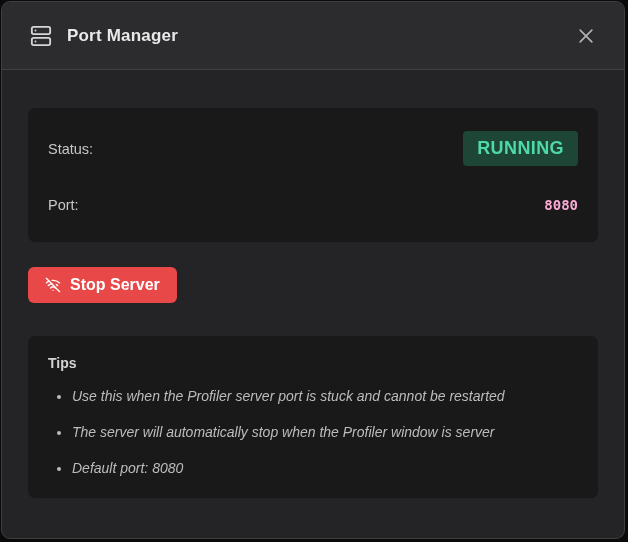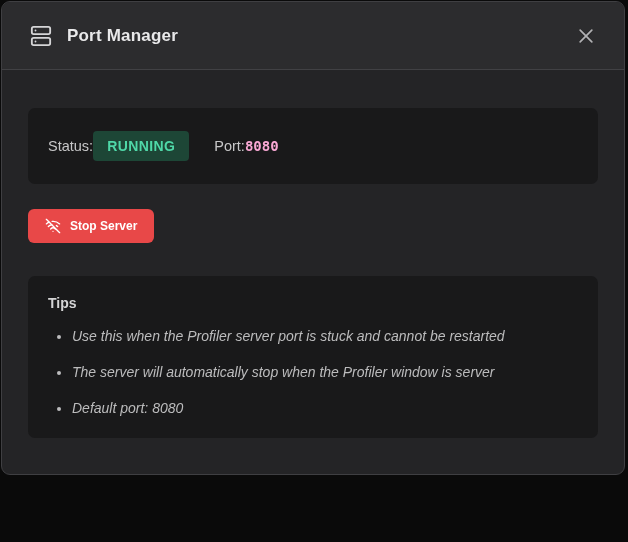--- a/index.html
+++ b/index.html
@@ -7,21 +7,21 @@
     padding: 0;
     width: 628px;
     height: 542px;
     background: #0a0a0a;
     font-family: "Liberation Sans", sans-serif;
     -webkit-font-smoothing: antialiased;
   }
   .dialog {
     position: absolute;
     left: 1px; top: 1px;
-    width: 624px; height: 474px;
+    width: 624px; height: 538px;
     background: var(--body-bg, #242426);
     border: 1px solid var(--frame-border, #3f3f42);
     border-radius: 9px;
     overflow: hidden;
     box-sizing: border-box;
   }
   .dialog-header {
     height: 68px;
     background: var(--header-bg, #2c2c2e);
     border-bottom: 1px solid var(--divider, #414144);
@@ -61,37 +61,37 @@
     color: #d9d9da;
   }
   .panel {
     background: var(--panel-bg, #19191a);
     border-radius: 7px;
     box-sizing: border-box;
   }
   .status-panel {
     padding: 23px 20px;
     display: flex;
-    flex-direction: row;
+    flex-direction: column;
     gap: 25px;
   }
   .row {
     display: flex;
     align-items: center;
     justify-content: space-between;
     min-height: 28px;
   }
   .row-label {
     font-size: 14.5px;
     color: #c7c7c8;
   }
   .status-badge {
     background: var(--badge-bg, #1d4636);
     color: var(--badge-text, #4fd8a8);
-    font-size: 14px;
+    font-size: 18px;
     font-weight: 700;
     letter-spacing: 0.4px;
     padding: 7px 14px;
     border-radius: 4px;
   }
   .port-value {
     font-family: "DejaVu Sans Mono", "Liberation Mono", monospace;
     font-size: 14px;
     font-weight: 700;
     color: #f9a8d4;
@@ -100,21 +100,21 @@
     margin-top: 25px;
     display: inline-flex;
     align-items: center;
     gap: 9px;
     background: var(--accent-red, #e84848);
     color: #ffffff;
     border: none;
     border-radius: 6px;
     padding: 9px 17px;
     font-family: "Liberation Sans", sans-serif;
-    font-size: 12px;
+    font-size: 16px;
     font-weight: 700;
     cursor: pointer;
     justify-content: center;
   }
   .tips-panel {
     margin-top: 33px;
     padding: 19px 20px 20px 20px;
   }
   .tips-heading {
     margin: 0 0 15px 0;

